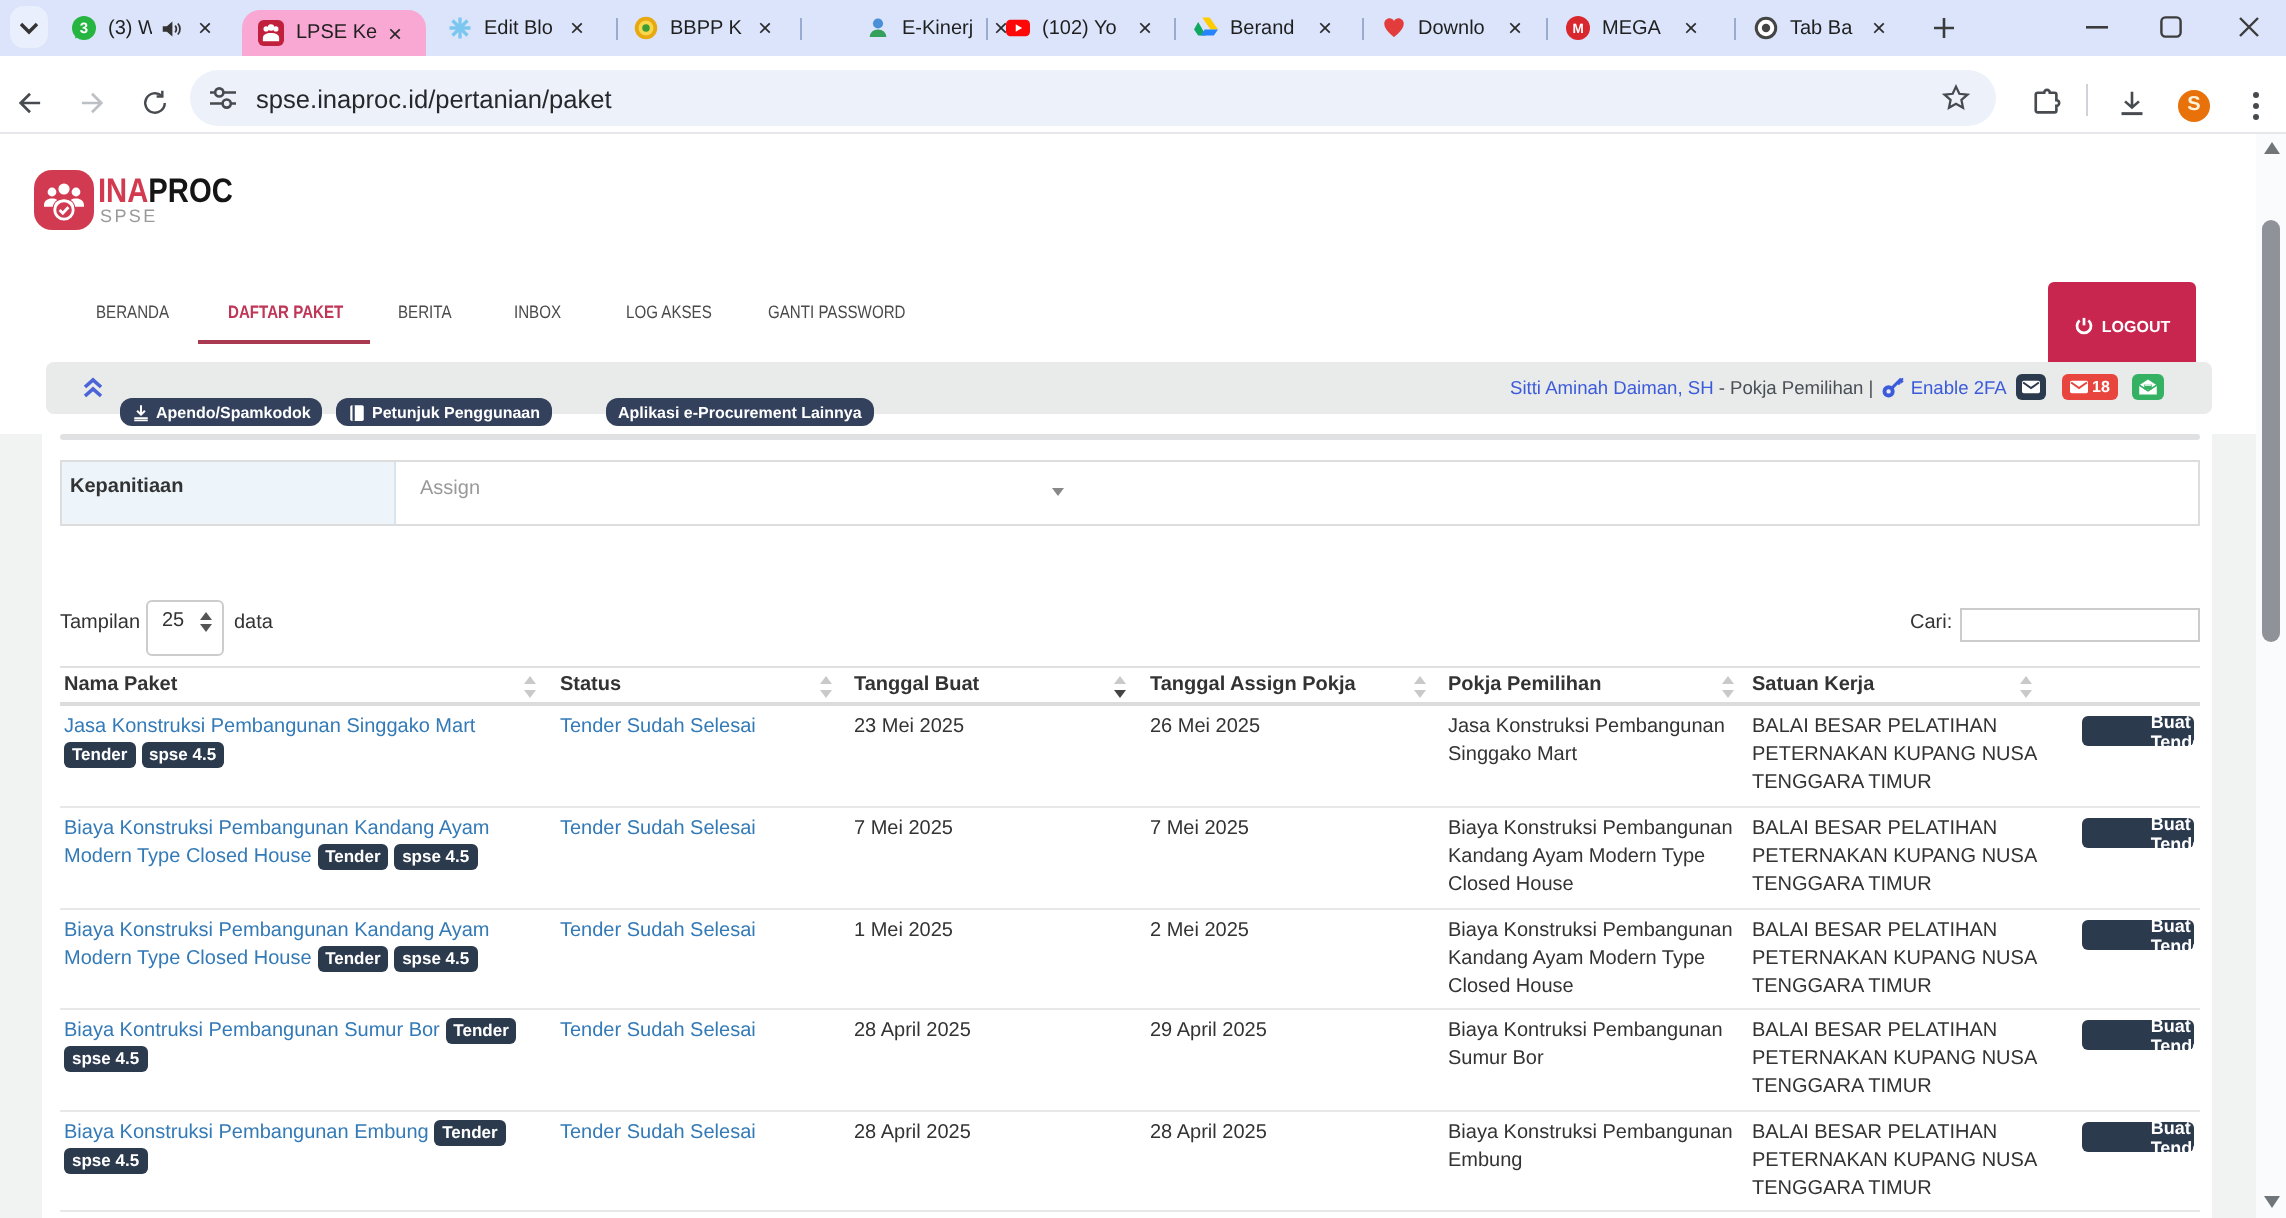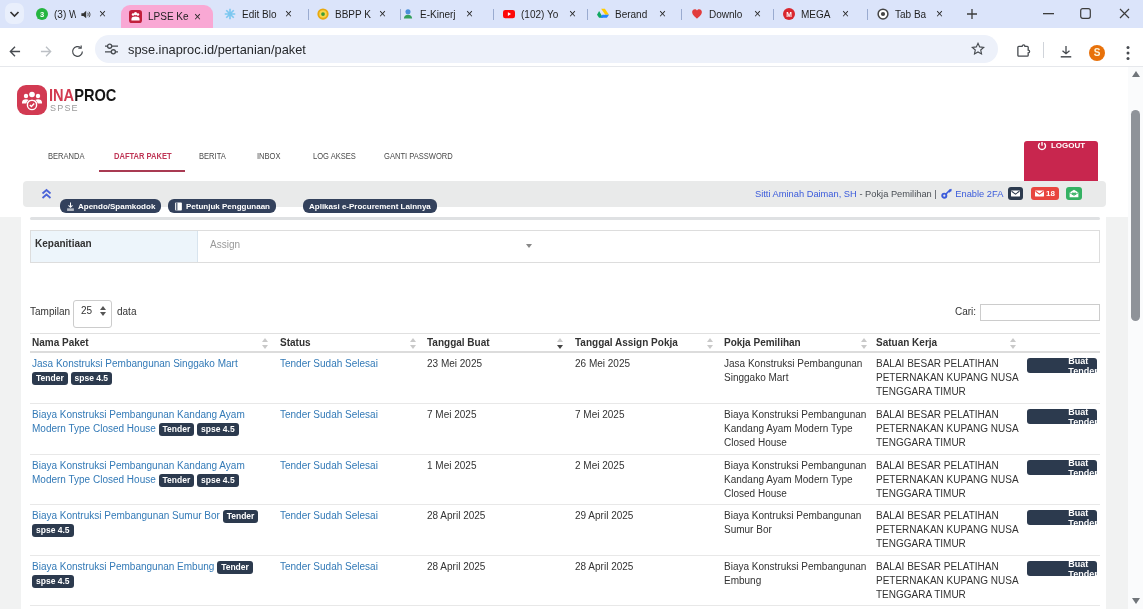--- a/index.html
+++ b/index.html
@@ -25,21 +25,21 @@
 
 #logobox { position:absolute; left:17px; top:18px; width:30px; height:30px; background:#d23a52; border-radius:9px; }
 #logotext { position:absolute; left:49px; top:19px; font-weight:bold; font-size:17px; color:#151515; transform:scaleX(0.86); transform-origin:0 0; white-space:nowrap; }
 #logotext .ina { color:#d23a50; }
 #spse { position:absolute; left:50px; top:36px; font-size:9px; letter-spacing:1.2px; color:#9a9a9a; }
 
 
 .nav { position:absolute; top:84px; font-size:9px; color:#4a4a4a; transform:scaleX(0.84); transform-origin:0 50%; white-space:nowrap; }
 #nav-active { color:#bf3656; font-weight:bold; }
 #nav-underline { position:absolute; left:99px; top:103px; width:86px; height:2px; background:#a93a52; }
-#logoutbtn { position:absolute; left:1024px; top:74px; width:74px; height:44px; background:#c8264e; border-radius:3px; color:#fff; font-size:8px; font-weight:bold; display:flex; align-items:flex-start; justify-content:center; }
+#logoutbtn { position:absolute; left:1024px; top:74px; width:74px; height:44px; background:#c8264e; border-radius:3px; color:#fff; font-size:8px; font-weight:bold; display:flex; align-items:center; justify-content:center; }
 
 
 #gtoolbar { position:absolute; left:23px; top:114px; width:1083px; height:26px; background:#e9eaea; border-radius:4px; }
 .gbtn { position:absolute; top:18px; height:14px; background:#33415c; border-radius:6px; color:#fff; font-size:8px; font-weight:bold; display:flex; align-items:center; padding:0 6px; white-space:nowrap; }
 .gbtn svg { margin-right:3px; }
 #gt-right { position:absolute; left:732px; top:7px; width:252px; font-size:9.3px; color:#3b5bdb; white-space:nowrap; display:flex; align-items:center; }
 .envbtn { position:absolute; top:6px; height:13px; border-radius:3px; color:#fff; font-size:8px; font-weight:bold; display:flex; align-items:center; justify-content:center; }
 
 
 #divline { position:absolute; left:30px; top:150px; width:1070px; height:3px; background:#dfe1e3; border-radius:3px; }
@@ -59,21 +59,21 @@
 .thead { position:absolute; left:0; top:0; width:1070px; height:20px; border-top:1px solid #e0e0e0; border-bottom:2px solid #dcdcdc; font-weight:bold; }
 .trow { position:absolute; left:0; width:1070px; border-bottom:1px solid #e8e8e8; }
 .c1 { position:absolute; left:2px; width:232px; }
 .c2 { position:absolute; left:250px; width:140px; }
 .c3 { position:absolute; left:397px; width:140px; }
 .c4 { position:absolute; left:545px; width:142px; }
 .c5 { position:absolute; left:694px; width:150px; }
 .c6 { position:absolute; left:846px; width:146px; }
 .link { color:#337ab7; text-decoration:none; }
 .badge { display:inline-block; background:#2c3a4e; color:#fff; font-size:8.5px; font-weight:bold; border-radius:3px; padding:2px 4px; line-height:9px; }
-.btn-tender { position:absolute; right:3px; width:70px; height:15px; background:#2c3a4e; color:#fff; font-size:9px; font-weight:bold; border-radius:3px; display:flex; align-items:center; justify-content:center;padding-left:39px; }
+.btn-tender { position:absolute; right:3px; width:56px; height:15px; background:#2c3a4e; color:#fff; font-size:9px; font-weight:bold; border-radius:3px; display:flex; align-items:center; justify-content:center;padding-left:39px; }
 .btn-tender svg { margin-right:3px; }
 .cell { line-height:14px; }
 .sortw { position:absolute; top:4px; }
 .tri-u { width:0;height:0;border-left:3.5px solid transparent;border-right:3.5px solid transparent;border-bottom:4px solid #c9c9c9; margin-bottom:3px; }
 .tri-d { width:0;height:0;border-left:3.5px solid transparent;border-right:3.5px solid transparent;border-top:4px solid #c9c9c9; }
 
 
 #sbtrack { position:absolute; left:1128px; top:67px; width:15px; height:542px; background:#fafbfc; }
 #sbthumb { position:absolute; left:1131px; top:110px; width:9px; height:211px; background:#8f9399; border-radius:5px; }
 </style>
@@ -109,21 +109,21 @@
   <div class="tab" style="left:317px;">
     <svg class="fav" viewBox="0 0 16 16">
         <circle cx="8" cy="8" r="7.5" fill="#e8a80f"></circle>
         <circle cx="8" cy="8" r="5" fill="#f7d74b"></circle>
         <circle cx="8" cy="8" r="2.5" fill="#3f9c35"></circle>
       </svg>
     <span class="ttl" style="width:36px;">BBPP K</span>
     <span class="tx">×</span>
   </div>
   <div class="tabsep" style="left:400px;"></div>
-  <div class="tab" style="left:402px;">
+  <div class="tab" style="left:433px;">
     <svg class="fav" viewBox="0 0 16 16">
         <circle cx="8" cy="5" r="3.4" fill="#4a90d9"></circle>
         <path d="M2.5 14c0-3 2.4-5 5.5-5s5.5 2 5.5 5z" fill="#35a05c"></path>
       </svg>
     <span class="ttl" style="width:38px;">E-Kinerj</span>
     <span class="tx">×</span>
   </div>
   <div class="tabsep" style="left:493px;"></div>
   <div class="tab" style="left:503px;">
     <svg class="fav" viewBox="0 0 16 16">

